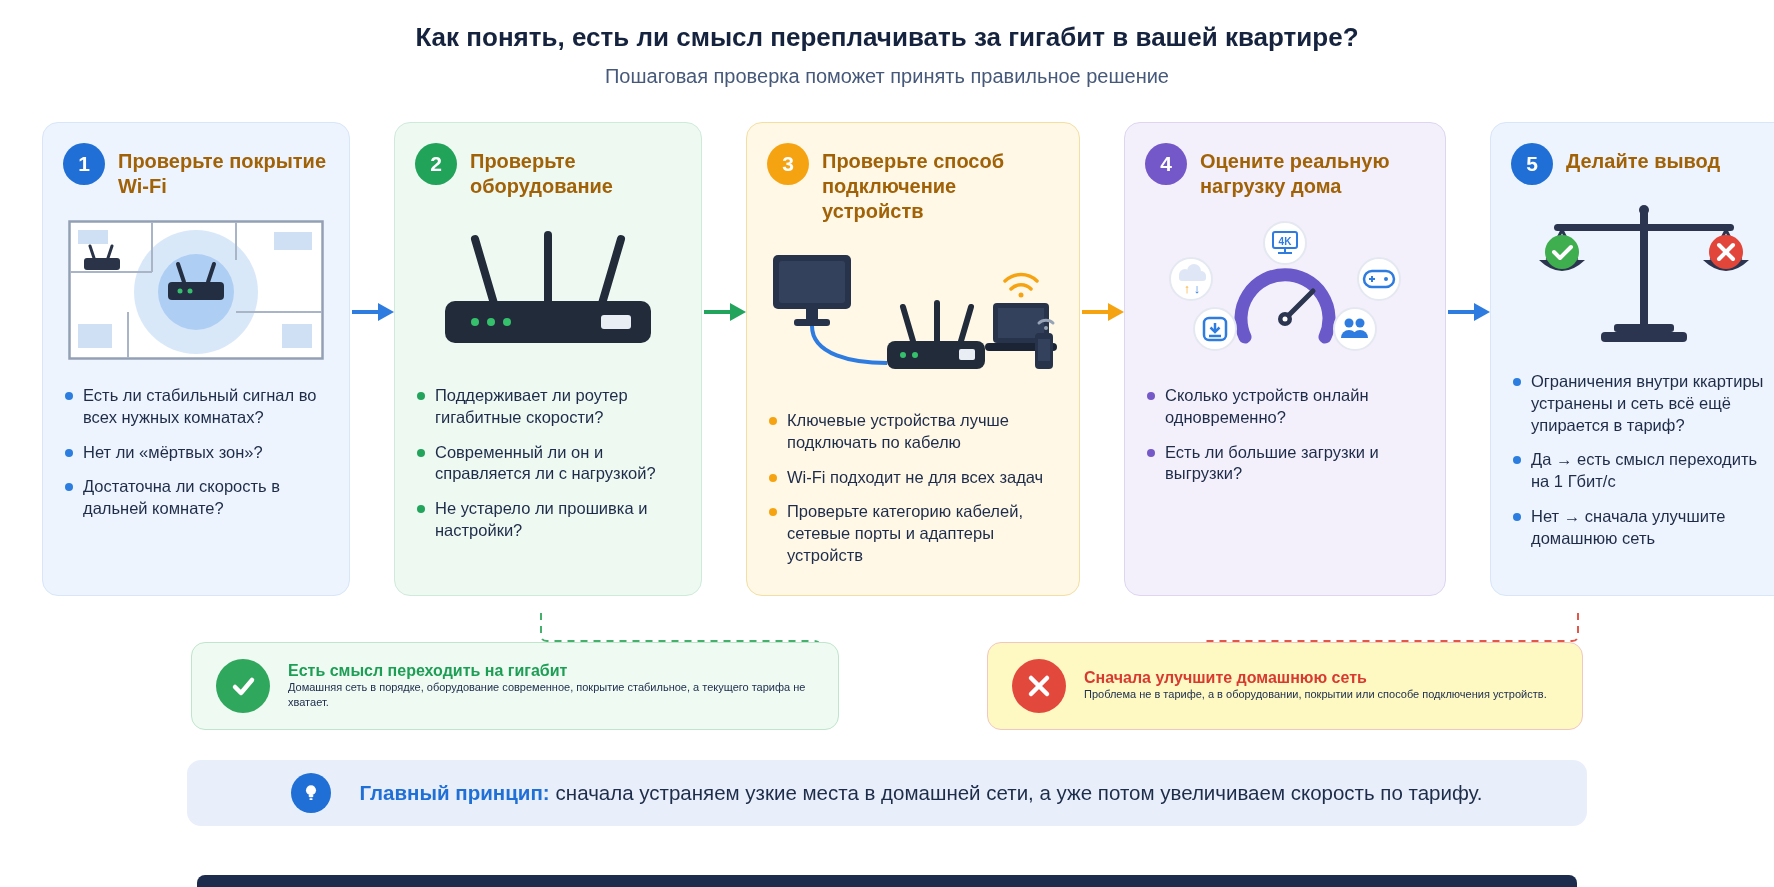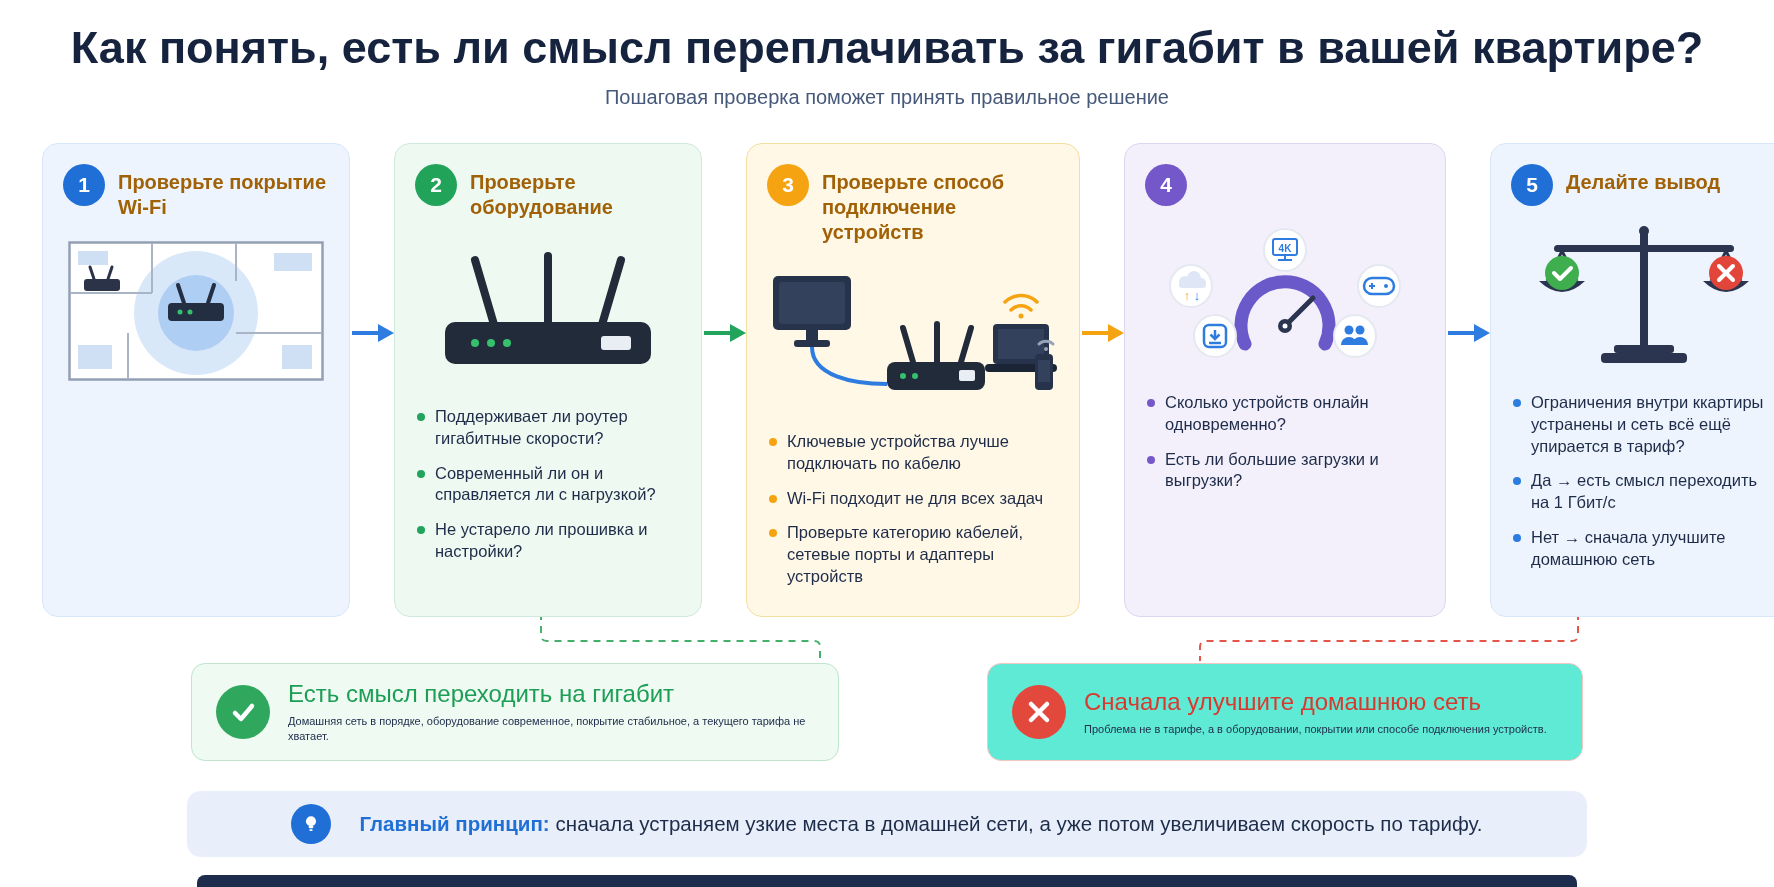--- a/index.html
+++ b/index.html
@@ -3,21 +3,21 @@
 <meta charset="utf-8">
 <style>
   * { margin:0; padding:0; box-sizing:border-box; }
   html,body { width:1774px; height:887px; }
   body {
     font-family:"Liberation Sans","DejaVu Sans",sans-serif;
     background:#ffffff; color:#1d2b47; position:relative; overflow:hidden;
   }
   .page { position:relative; width:1774px; height:887px; }
 
-  .title { text-align:center; padding-top:22px; font-size:45px; font-weight:800; color:#16233e; }
+  .title { text-align:center; padding-top:22px; font-size:26px; font-weight:800; color:#16233e; }
   .subtitle { text-align:center; margin-top:12px; font-size:20px; color:#46597a; }
 
   .steps-row { display:flex; align-items:stretch; padding:0 42px; margin-top:34px; position:relative; z-index:2; }
   .step-card { flex:0 0 308px; min-height:474px; border-radius:16px; padding:20px 20px 18px; border:1.5px solid; display:flex; flex-direction:column; }
   .card-blue   { background:#edf4fd; border-color:#d7e6f9; --dot:#2b7de0; }
   .card-green  { background:#eef9f2; border-color:#cfeadb; --dot:#23a45c; }
   .card-yellow { background:#fff8e7; border-color:#f3dfa0; --dot:#f6a312; }
   .card-purple { background:#f3f0fb; border-color:#ded5f1; --dot:#7659c8; }
 
   .step-head { display:flex; align-items:flex-start; gap:13px; }
@@ -31,25 +31,25 @@
   .bullets li { position:relative; padding-left:20px; font-size:16.5px; line-height:1.32; color:#1e2c49; }
   .bullets li::before { content:""; position:absolute; left:2px; top:7px; width:8px; height:8px; border-radius:50%; background:var(--dot); }
 
   .arrow-slot { flex:1 1 auto; display:flex; justify-content:center; align-items:flex-start; padding-top:178px; }
 
   .connectors { position:absolute; left:0; top:0; width:1774px; height:887px; pointer-events:none; z-index:1; }
 
   .outcomes { display:flex; justify-content:center; gap:148px; margin-top:46px; position:relative; z-index:2; }
   .outcome { border-radius:14px; border:1.5px solid; padding:16px 24px; display:flex; gap:18px; align-items:center; }
   .outcome-pos { background:#effaf3; border-color:#bfe5cc; width:648px; }
-  .outcome-neg { background:#5eead4; border-color:#f2c6c1; width:596px; }
+  .outcome-neg { background:#fef9c3; border-color:#f2c6c1; width:596px; }
   .outcome-icon { flex:0 0 54px; width:54px; height:54px; border-radius:50%; display:flex; align-items:center; justify-content:center; }
   .icon-pos { background:#2fa75c; }
   .icon-neg { background:#e2483c; }
-  .outcome-title { font-size:24px; font-weight:400; margin-bottom:6px; }
+  .outcome-title { font-size:16px; font-weight:700; }
   .t-pos { color:#1d9e55; } .t-neg { color:#d93a2f; }
   .outcome-text { font-size:11px; color:#21304e; line-height:1.38; }
 
   .principle { width:1400px; margin:30px auto 12px; background:#e8effb; border-radius:14px; padding:13px 26px; display:flex; align-items:center; justify-content:center; gap:28px; position:relative; z-index:2; }
   .bulb-circle { flex:0 0 40px; width:40px; height:40px; border-radius:50%; background:#1f6fd6; display:flex; align-items:center; justify-content:center; }
   .principle-text { font-size:20.5px; color:#1d2c49; }
   .principle-label { color:#1f6fd6; font-weight:700; margin-right:6px; }
 
   .footer-strip { position:absolute; left:50%; transform:translateX(-50%); bottom:0; width:1380px; height:12px; background:#1d2b4d; border-radius:8px 8px 0 0; }
 </style>
@@ -94,20 +94,25 @@
           </g>
           <g>
             <line x1="116" y1="62" x2="110" y2="44" stroke="#242e42" stroke-width="4" stroke-linecap="round"></line>
             <line x1="140" y1="62" x2="146" y2="44" stroke="#242e42" stroke-width="4" stroke-linecap="round"></line>
             <rect x="100" y="62" width="56" height="18" rx="4" fill="#242e42"></rect>
             <circle cx="112" cy="71" r="2.5" fill="#35c06b"></circle>
             <circle cx="122" cy="71" r="2.5" fill="#35c06b"></circle>
           </g>
         </svg>
       </div>
+      <ul class="bullets">
+        <li>Есть ли стабильный сигнал во всех нужных комнатах?</li>
+        <li>Нет ли «мёртвых зон»?</li>
+        <li>Достаточна ли скорость в дальней комнате?</li>
+      </ul>
     </div>
 
     <div class="arrow-slot">
       <svg width="44" height="24" viewBox="0 0 44 24">
         <line x1="2" y1="12" x2="29" y2="12" stroke="#2e7ce0" stroke-width="4"></line>
         <polygon points="28,3 44,12 28,21" fill="#2e7ce0"></polygon>
       </svg>
     </div>
 
     <div class="step-card card-green">
@@ -196,20 +201,21 @@
     <div class="arrow-slot">
       <svg width="44" height="24" viewBox="0 0 44 24">
         <line x1="2" y1="12" x2="29" y2="12" stroke="#f6a312" stroke-width="4"></line>
         <polygon points="28,3 44,12 28,21" fill="#f6a312"></polygon>
       </svg>
     </div>
 
     <div class="step-card card-purple">
       <div class="step-head">
         <div class="step-num num-purple">4</div>
+        <div class="step-title">Оцените реальную нагрузку дома</div>
       </div>
       <div class="illus">
         <svg width="280" height="146" viewBox="0 0 280 146">
           <g>
             <path d="M 100 120 A 44 44 0 1 1 180 120" fill="none" stroke="#6a59c9" stroke-width="13" stroke-linecap="round"></path>
             <line x1="140" y1="102" x2="168" y2="74" stroke="#2b3550" stroke-width="5" stroke-linecap="round"></line>
             <circle cx="140" cy="102" r="7" fill="#2b3550"></circle>
             <circle cx="140" cy="102" r="2.5" fill="#ffffff"></circle>
           </g>
           <g>

